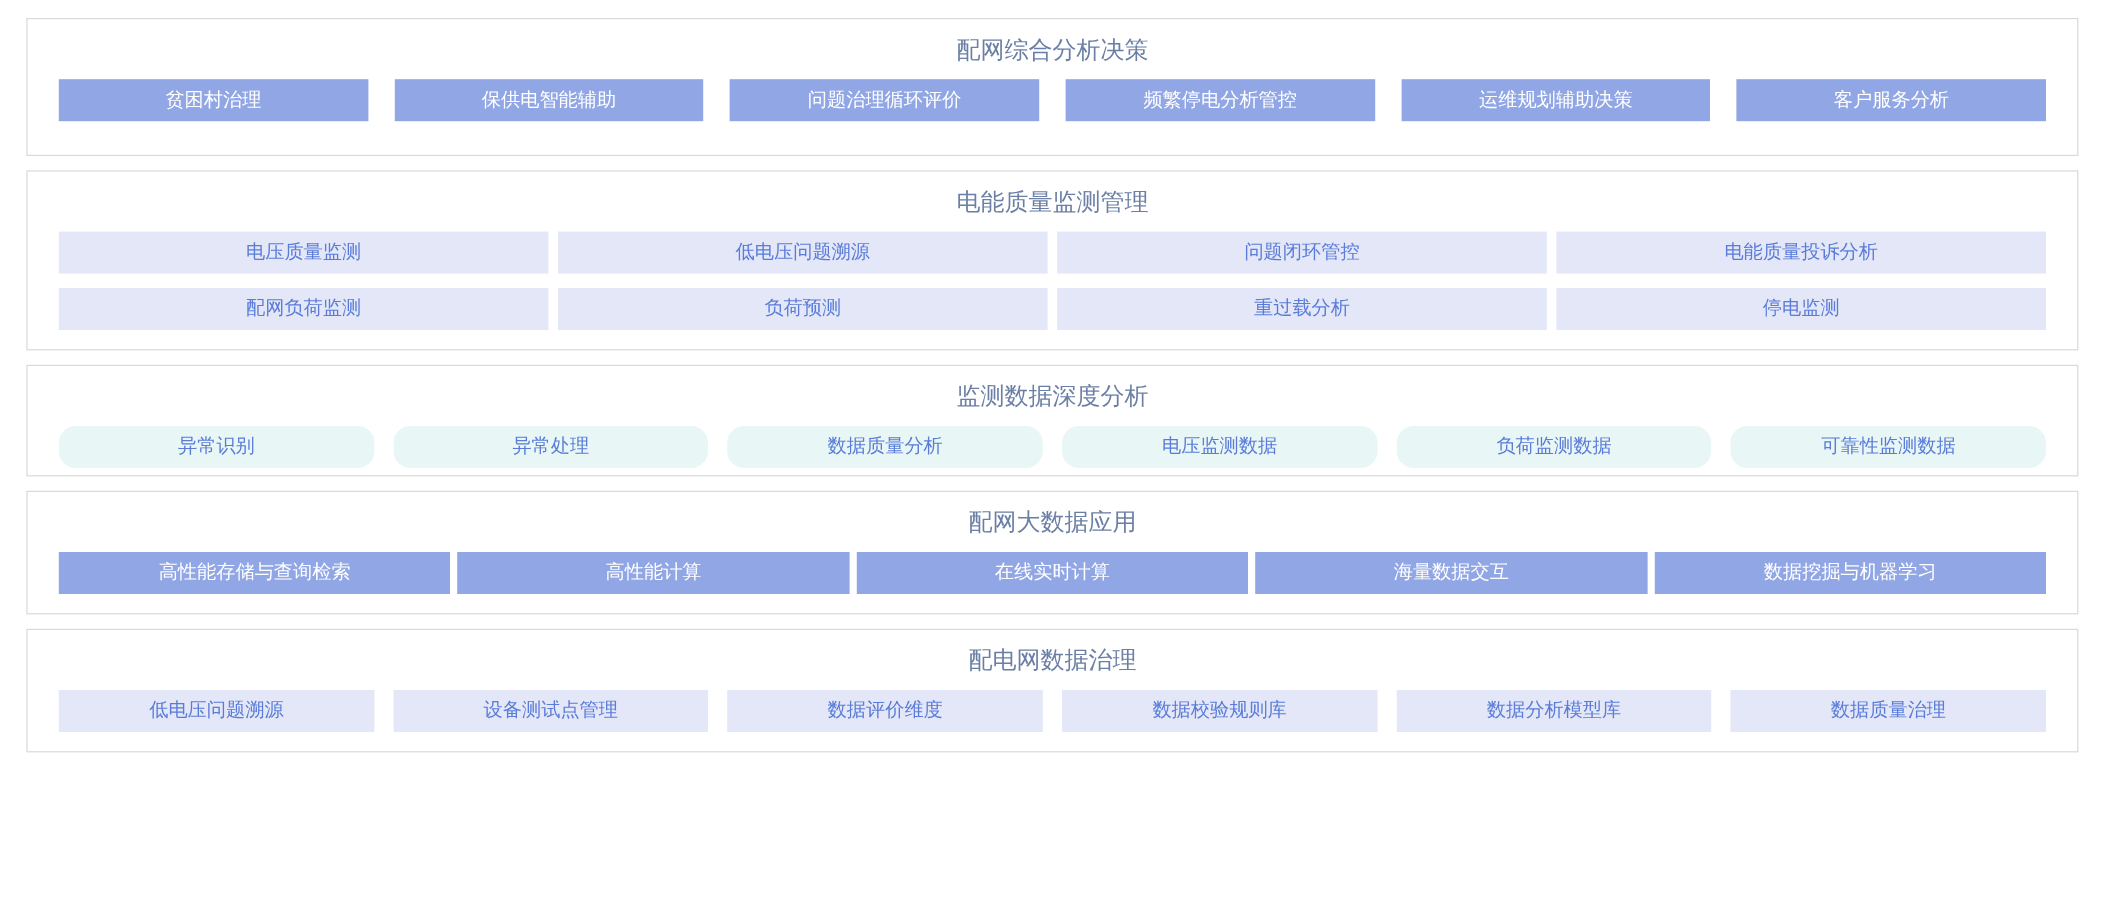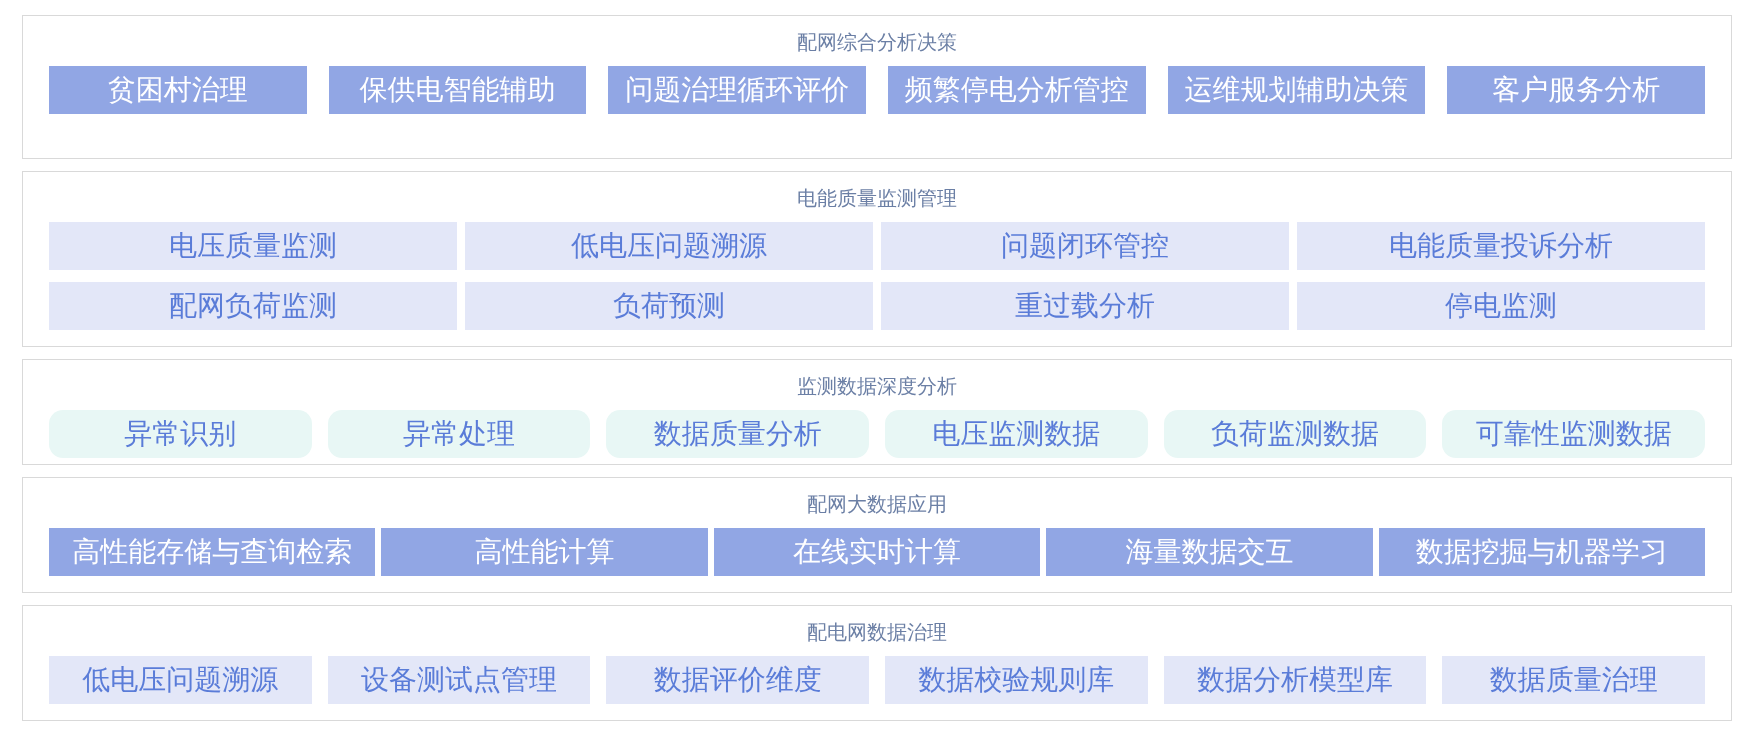--- a/index.html
+++ b/index.html
@@ -30,44 +30,44 @@
     line-height: 28px;
   }
   .tile-row {
     display: flex;
   }
   .tile-row + .tile-row {
     margin-top: 12px;
   }
   .tile {
     flex: 1 1 0;
-    height: 48px;
+    height: 35px;
     display: flex;
     align-items: center;
     justify-content: center;
-    font-size: 28px;
+    font-size: 16px;
     white-space: nowrap;
     cursor: default;
   }
   
   .panel.style-solid .tile {
     background: #91a6e4;
     color: #ffffff;
   }
   .panel.style-lavender .tile {
     background: #e3e7f8;
     color: #5a7cd8;
   }
   .panel.style-mint .tile {
     background: #e8f7f5;
     color: #5a7cd8;
     border-radius: 14px;
   }
   
-  .panel[data-idx="0"] { padding-bottom: 44px; }
+  .panel[data-idx="0"] { padding-bottom: 28px; }
   .panel[data-idx="0"] .tile-row { gap: 22px; }
   .panel[data-idx="1"] .tile-row { gap: 8px; }
   .panel[data-idx="2"] { padding-bottom: 6px; }
   .panel[data-idx="2"] .tile-row { gap: 16px; }
   .panel[data-idx="3"] .tile-row { gap: 6px; }
   .panel[data-idx="4"] .tile-row { gap: 16px; }
 </style>
 </head>
 <body>
 

